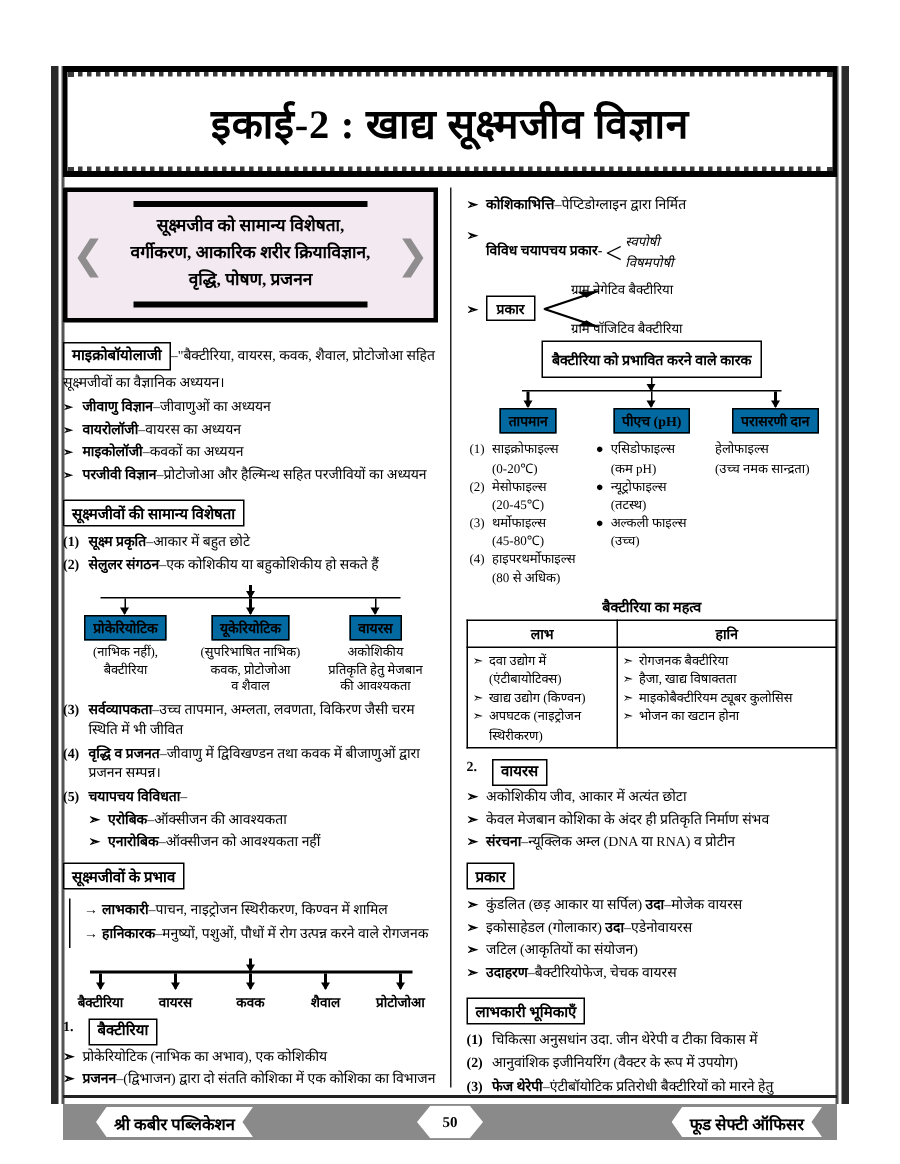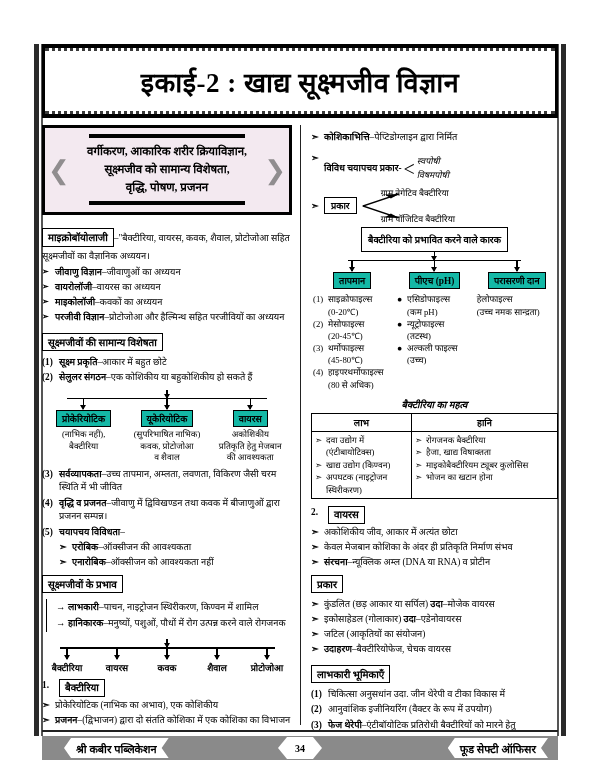--- a/index.html
+++ b/index.html
@@ -87,21 +87,21 @@
   .tree .drops { display:flex; }
   .tree .drop { flex:1; display:flex; flex-direction:column; align-items:center; }
   .tree .drop .v { width:1.5px; height:10px; background:#000; position:relative; }
   .tree .drop .v::after {
     content:""; position:absolute; bottom:-1px; left:-2.5px;
     border-left:3.2px solid transparent; border-right:3.2px solid transparent;
     border-top:5px solid #000;
   }
   .tree .node {
     border:1.5px solid #000; padding:1px 5px; font-size:9.3px; font-weight:bold;
-    font-family:"Liberation Serif", serif; background:#14b8a6; margin-top:1px; white-space:nowrap;
+    font-family:"Liberation Serif", serif; background:#0369a1; margin-top:1px; white-space:nowrap;
   }
   .tree .sub { font-size:8.6px; text-align:center; line-height:1.35; font-family:"Liberation Serif", serif; margin-top:2px; }
   .tree .plain { font-size:9px; font-weight:bold; font-family:"Liberation Serif", serif; margin-top:2px; white-space:nowrap; }
 
   
   .tbox-center { text-align:center; }
   .tbox {
     display:inline-block; border:1.5px solid #000; padding:5px 6px;
     font-size:9.5px; font-weight:bold; font-family:"Liberation Serif", serif;
   }
@@ -136,21 +136,21 @@
   .fact3 .c.c1 { flex:1.06; }
   .fact3 .c.c3 { flex:1.05; }
   .fcell { font-size:8.7px; line-height:1.4; font-family:"Liberation Serif", serif; }
   .fcell .r { display:flex; }
   .fcell .r .m { width:15px; flex:0 0 15px; }
   .fcell .r .m.dot { width:10px; flex:0 0 10px; }
   .fcell .sub2 { padding-left:15px; }
   .fcell.center { }
 
   
-  .tbl-title { text-align:center; font-weight:bold; font-size:9.6px; font-family:"Liberation Serif", serif; margin:7px 0 2px 0;font-style:italic; }
+  .tbl-title { text-align:center; font-weight:bold; font-size:9.6px; font-family:"Liberation Serif", serif; margin:7px 0 2px 0; }
   table.bh { width:100%; border-collapse:collapse; font-family:"Liberation Serif", serif; }
   table.bh th, table.bh td { border:1.3px solid #000; padding:2px 3px; vertical-align:top; }
   table.bh th { text-align:center; font-size:9.3px; font-weight:bold; }
   table.bh td { font-size:8.6px; line-height:1.45; }
   table.bh td .r { display:flex; }
   table.bh td .r .m { width:11px; flex:0 0 11px; }
   table.bh td .sub2 { padding-left:11px; }
 
   
   .footer { position:absolute; left:42px; top:736px; width:516px; height:24px; background:#8a8a8a; }
@@ -187,22 +187,22 @@
       <div class="title-text">इकाई-2 : खाद्य सूक्ष्मजीव विज्ञान</div>
     </div>
   </div>
 
   <div class="cols">
 
     <div class="col col-left">
 
       <div class="ornate">
         <div class="barline"></div>
+        <div class="ornate-txt">सूक्ष्मजीव को सामान्य विशेषता,</div>
         <div class="ornate-txt">वर्गीकरण, आकारिक शरीर क्रियाविज्ञान,</div>
-        <div class="ornate-txt">सूक्ष्मजीव को सामान्य विशेषता,</div>
         <div class="ornate-txt">वृद्धि, पोषण, प्रजनन</div>
         <div class="barline b2"></div>
       </div>
 
       <div class="ln">
         <span class="hd-box">माइक्रोबॉयोलाजी</span><span>–"बैक्टीरिया, वायरस, कवक, शैवाल, प्रोटोजोआ सहित सूक्ष्मजीवों का वैज्ञानिक अध्ययन।</span>
       </div>
 
       <div class="bullets">
         <div class="bl">
@@ -567,17 +567,17 @@
             <span class="tx"><b>फेज थेरेपी</b><span>–एंटीबॉयोटिक प्रतिरोधी बैक्टीरियों को मारने हेतु</span></span>
           </div>
       </div>
 
     </div>
   </div>
 
   <div class="footer-rule"></div>
   <div class="footer">
     <div class="fchev left">श्री कबीर पब्लिकेशन</div>
-    <div class="fpage">34</div>
+    <div class="fpage">50</div>
     <div class="fchev right">फूड सेफ्टी ऑफिसर</div>
   </div>
 
 </div>
 
 </body></html>

